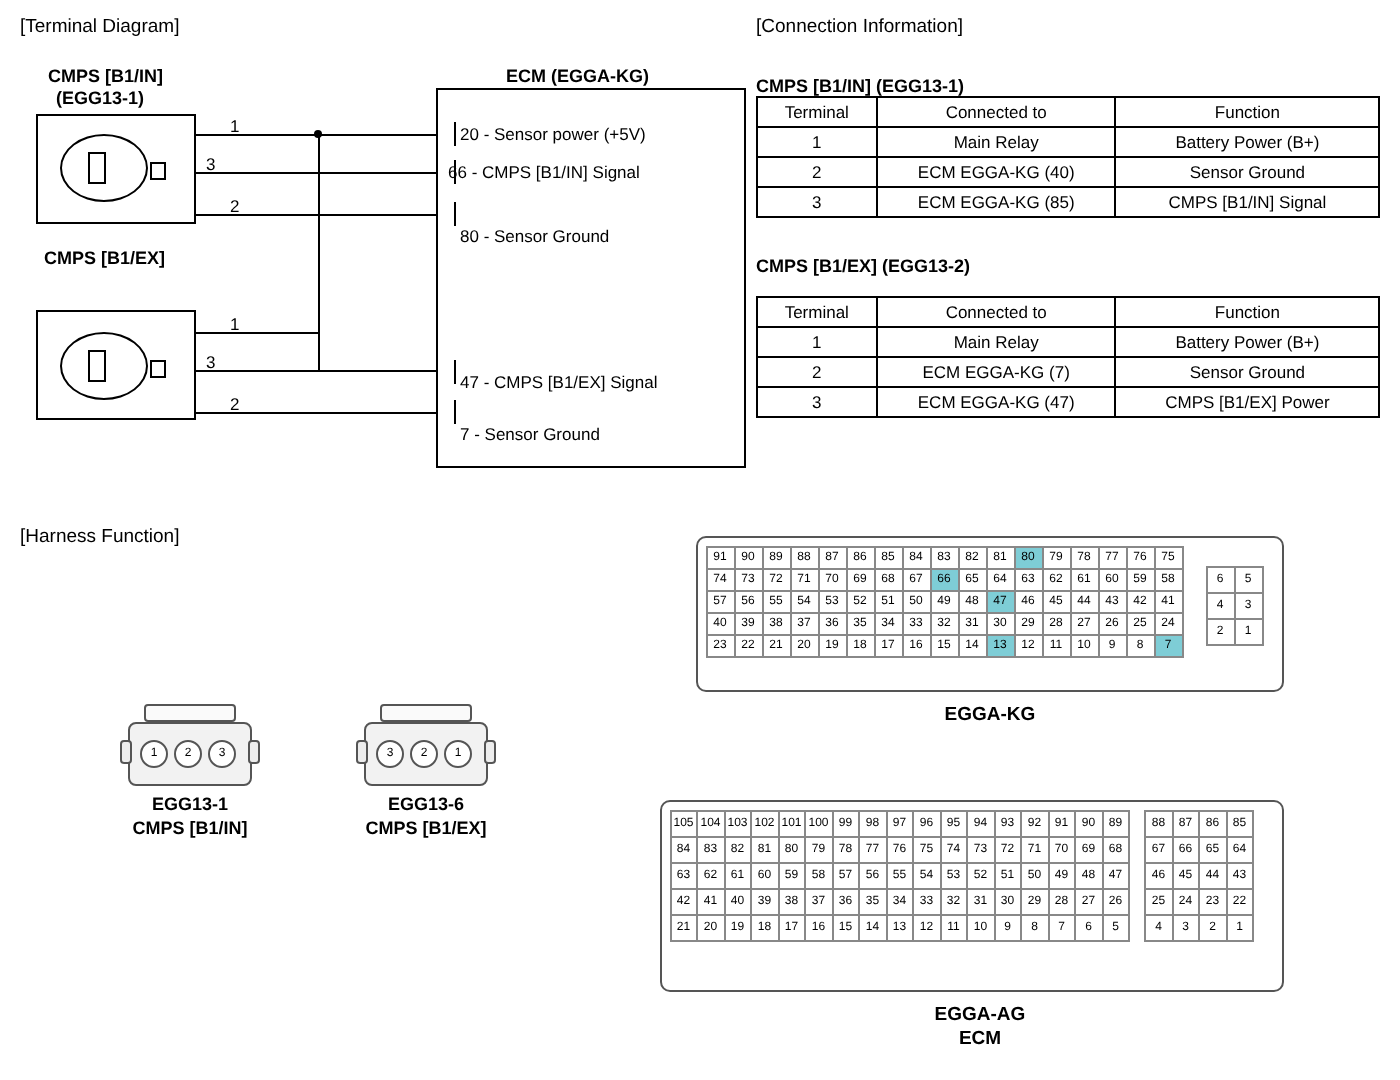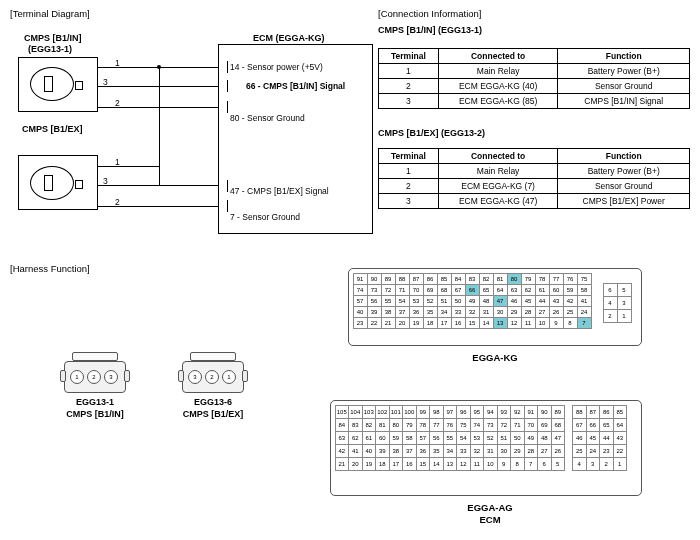--- a/index.html
+++ b/index.html
@@ -57,21 +57,21 @@
     font-size: 8.5px;
     background: #fff;
   }
   table.ci th, table.ci td {
     border: 1px solid #000;
     text-align: center;
     padding: 2px 3px;
     font-weight: normal;
     white-space: nowrap;
   }
-  table.ci th { font-weight: bold; }
+  table.ci th { font-weight: normal; }
 
   
   .pinbox {
     position: absolute;
     border: 1px solid #555;
     border-radius: 5px;
     background: #fff;
     padding: 4px;
   }
   .pinrow { display: flex; }
@@ -174,35 +174,35 @@
 <div class="hline" style="left:98px; top:185px; width:120px;"></div>
 <div class="hline" style="left:98px; top:206px; width:120px;"></div>
 <div class="lbl" style="left:115px; top:157px;">1</div>
 <div class="lbl" style="left:103px; top:176px;">3</div>
 <div class="lbl" style="left:115px; top:197px;">2</div>
 
 <div class="vline" style="left:159px; top:67px; height:119px;"></div>
 <div class="dot" style="left:157px; top:65px;"></div>
 
 <div class="vline" style="left:227px; top:61px; height:12px;"></div>
-<div class="lbl" style="left:230px; top:62px;">14 - Sensor power (+5V)</div>
+<div class="lbl" style="left:230px; top:62px;">20 - Sensor power (+5V)</div>
 
 <div class="vline" style="left:227px; top:80px; height:12px;"></div>
-<div class="lbl" style="left:246px; top:81px;font-weight:bold;">66 - CMPS [B1/IN] Signal</div>
+<div class="lbl" style="left:224px; top:81px;">66 - CMPS [B1/IN] Signal</div>
 
 <div class="vline" style="left:227px; top:101px; height:12px;"></div>
 <div class="lbl" style="left:230px; top:113px;">80 - Sensor Ground</div>
 
 <div class="vline" style="left:227px; top:180px; height:12px;"></div>
 <div class="lbl" style="left:230px; top:186px;">47 - CMPS [B1/EX] Signal</div>
 
 <div class="vline" style="left:227px; top:200px; height:12px;"></div>
 <div class="lbl" style="left:230px; top:212px;">7 - Sensor Ground</div>
 
-<div class="lbl lbl-b" style="left:378px; top:25px; font-size:9px;">CMPS [B1/IN] (EGG13-1)</div>
+<div class="lbl lbl-b" style="left:378px; top:38px; font-size:9px;">CMPS [B1/IN] (EGG13-1)</div>
 <table class="ci" style="left:378px; top:48px; width:312px;">
   <thead>
     <tr>
       <th style="width:60px;">Terminal</th>
       <th style="width:120px;">Connected to</th>
       <th style="width:132px;">Function</th>
     </tr>
   </thead>
   <tbody>
     <tr>

